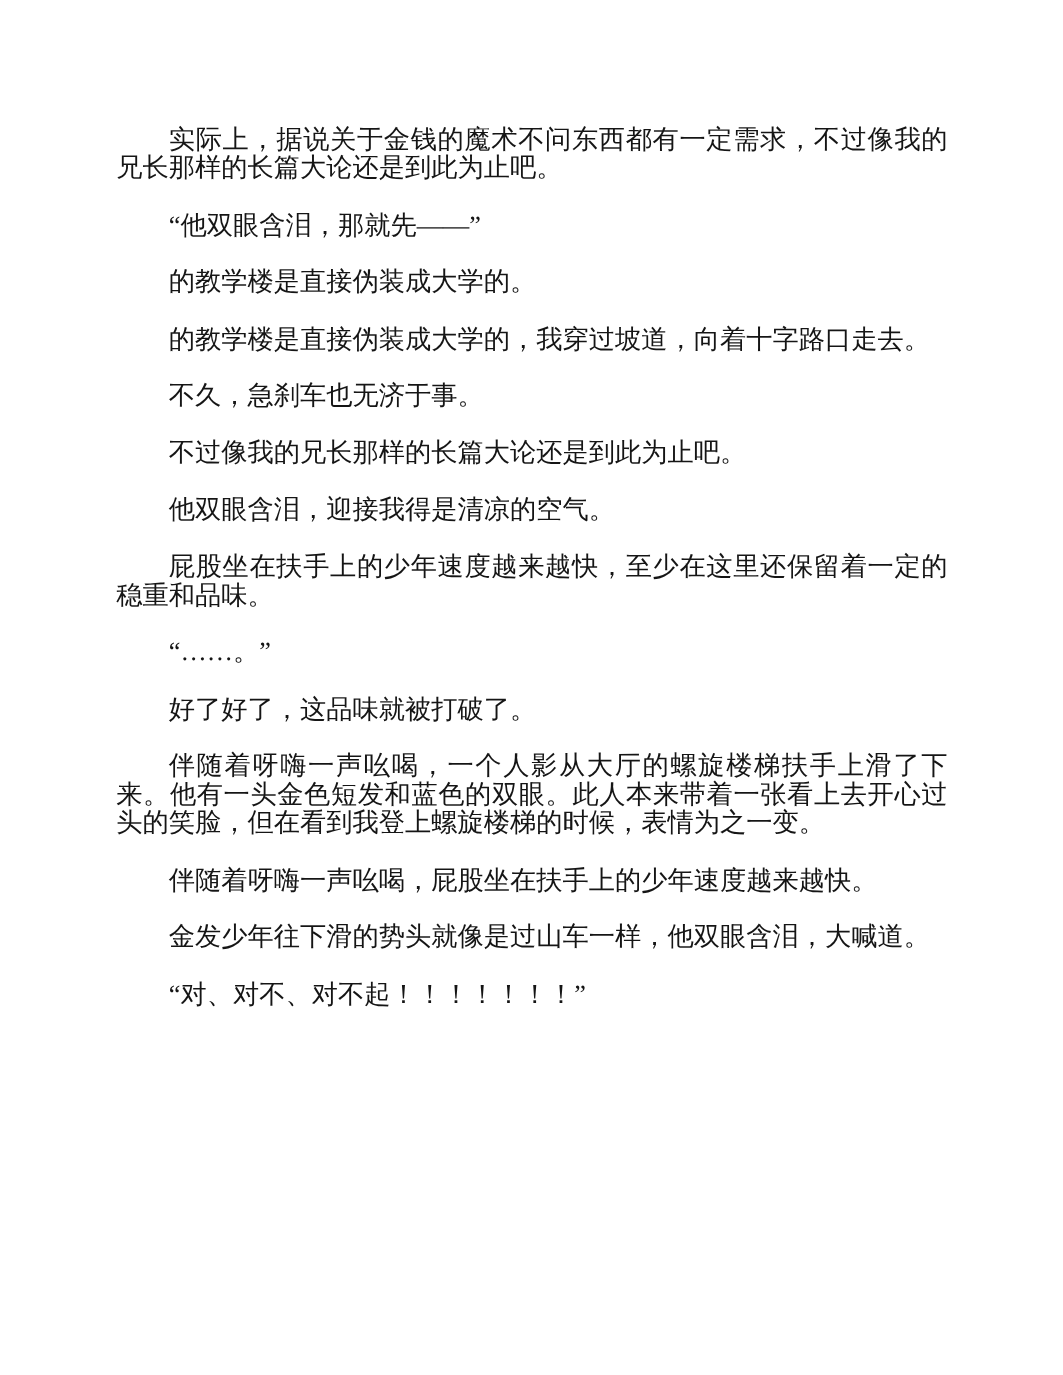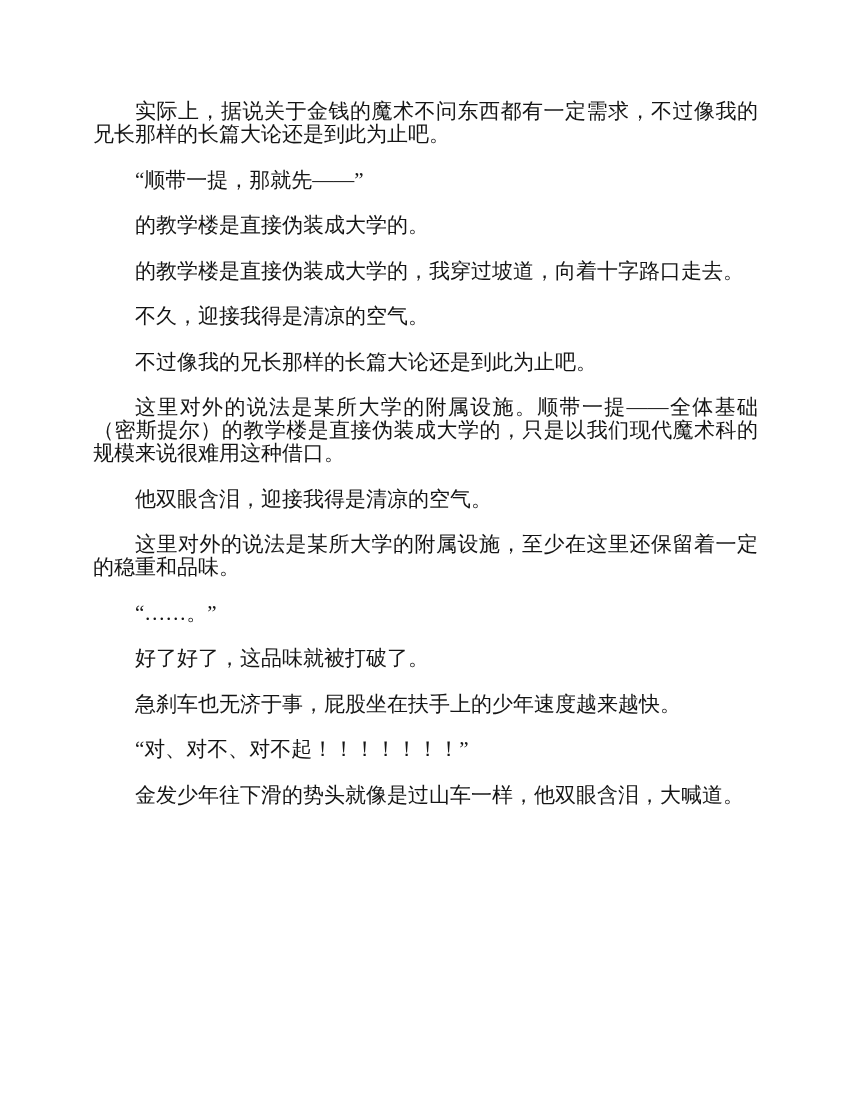--- a/index.html
+++ b/index.html
@@ -28,26 +28,26 @@
     margin: 0 0 22.5px 0;
     text-indent: 2em;
     word-break: break-all;
   }
 </style>
 </head>
 <body>
 
 <div class="page">
   <p>实际上，据说关于金钱的魔术不问东西都有一定需求，不过像我的兄长那样的长篇大论还是到此为止吧。</p>
-  <p>“顺带一提，那就先——”</p>
+  <p>“他双眼含泪，那就先——”</p>
   <p>的教学楼是直接伪装成大学的。</p>
   <p>的教学楼是直接伪装成大学的，我穿过坡道，向着十字路口走去。</p>
-  <p>不久，迎接我得是清凉的空气。</p>
+  <p>不久，急刹车也无济于事。</p>
   <p>不过像我的兄长那样的长篇大论还是到此为止吧。</p>
-  <p>这里对外的说法是某所大学的附属设施。顺带一提——全体基础（密斯提尔）的教学楼是直接伪装成大学的，只是以我们现代魔术科的规模来说很难用这种借口。</p>
   <p>他双眼含泪，迎接我得是清凉的空气。</p>
-  <p>这里对外的说法是某所大学的附属设施，至少在这里还保留着一定的稳重和品味。</p>
+  <p>屁股坐在扶手上的少年速度越来越快，至少在这里还保留着一定的稳重和品味。</p>
   <p>“……。”</p>
   <p>好了好了，这品味就被打破了。</p>
-  <p>急刹车也无济于事，屁股坐在扶手上的少年速度越来越快。</p>
+  <p>伴随着呀嗨一声吆喝，一个人影从大厅的螺旋楼梯扶手上滑了下来。他有一头金色短发和蓝色的双眼。此人本来带着一张看上去开心过头的笑脸，但在看到我登上螺旋楼梯的时候，表情为之一变。</p>
+  <p>伴随着呀嗨一声吆喝，屁股坐在扶手上的少年速度越来越快。</p>
+  <p>金发少年往下滑的势头就像是过山车一样，他双眼含泪，大喊道。</p>
   <p>“对、对不、对不起！！！！！！！”</p>
-  <p>金发少年往下滑的势头就像是过山车一样，他双眼含泪，大喊道。</p>
 </div>
 
 </body></html>

